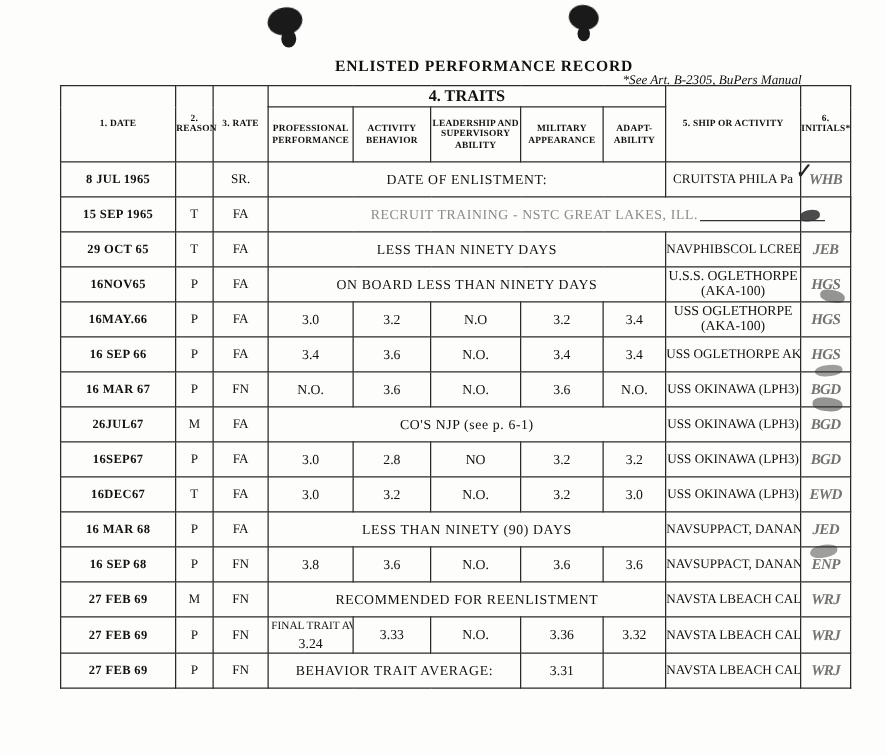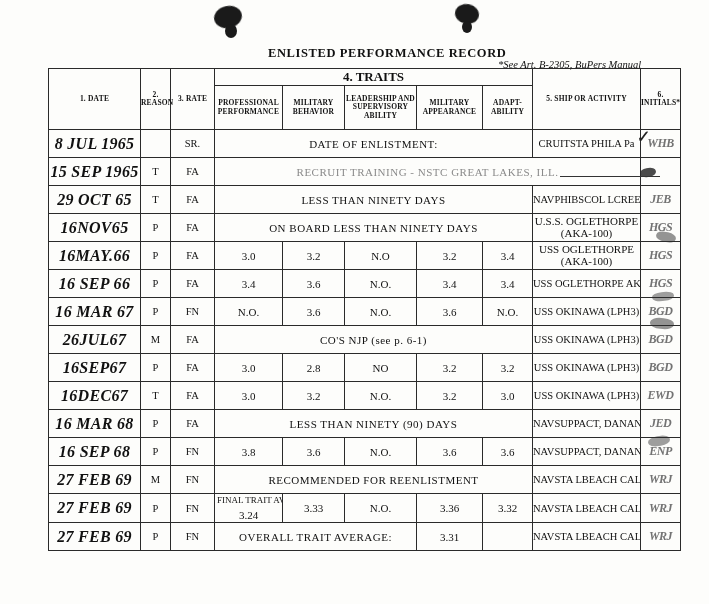--- a/index.html
+++ b/index.html
@@ -96,24 +96,23 @@
   .hdrcell.sub { height: 43px; }
 
   td.c {
     text-align: center;
     font-size: 11px;
     height: 27px;
     white-space: nowrap;
     overflow: hidden;
   }
   td.date {
-    font-size: 16px;
+    font-size: 10px;
     font-weight: bold;
     letter-spacing: 0.3px;
-    font-style: italic;
   }
   td.small { font-size: 10.5px; }
   td.span { font-size: 11px; letter-spacing: 0.5px; }
   td.init {
     font-family: "Liberation Serif", serif;
     font-style: italic;
     font-weight: bold;
     font-size: 12px;
     letter-spacing: -0.5px;
     color: #737373;
@@ -196,21 +195,21 @@
           <span>5.</span>
           <span>SHIP OR ACTIVITY</span>
         </th>
         <th rowspan="2" class="hdrcell">
           <span>6.</span><br>
           <span>INITIALS*</span>
         </th>
       </tr>
       <tr>
         <th class="hdrcell sub">PROFESSIONAL PERFORMANCE</th>
-        <th class="hdrcell sub">MILITARY BEHAVIOR</th>
+        <th class="hdrcell sub">ACTIVITY BEHAVIOR</th>
         <th class="hdrcell sub">LEADERSHIP AND SUPERVISORY ABILITY</th>
         <th class="hdrcell sub">MILITARY APPEARANCE</th>
         <th class="hdrcell sub">ADAPT- ABILITY</th>
       </tr>
     </thead>
     <tbody>
         <tr>
           <td class="c date">8 JUL 1965</td>
           <td class="c small"></td>
           <td class="c small">SR.</td>
@@ -353,21 +352,21 @@
           <td class="c ">N.O.</td>
           <td class="c ">3.36</td>
           <td class="c ">3.32</td>
           <td class="c small">NAVSTA LBEACH CALIF</td>
           <td class="c init">WRJ</td>
         </tr>
         <tr>
           <td class="c date">27 FEB 69</td>
           <td class="c small">P</td>
           <td class="c small">FN</td>
-          <td class="c span" colspan="3">OVERALL TRAIT AVERAGE:</td>
+          <td class="c span" colspan="3">BEHAVIOR TRAIT AVERAGE:</td>
           <td class="c ">3.31</td>
           <td class="c "></td>
           <td class="c small">NAVSTA LBEACH CALIF</td>
           <td class="c init">WRJ</td>
         </tr>
       </tbody>
   </table>
 
   <div class="scrawl" style="left:636px; top:128px; font-size:15px; transform:rotate(-8deg);">✓</div>
   <div class="blot" style="left:640px; top:168px; width:16px; height:9px; transform:rotate(-10deg);"></div>

